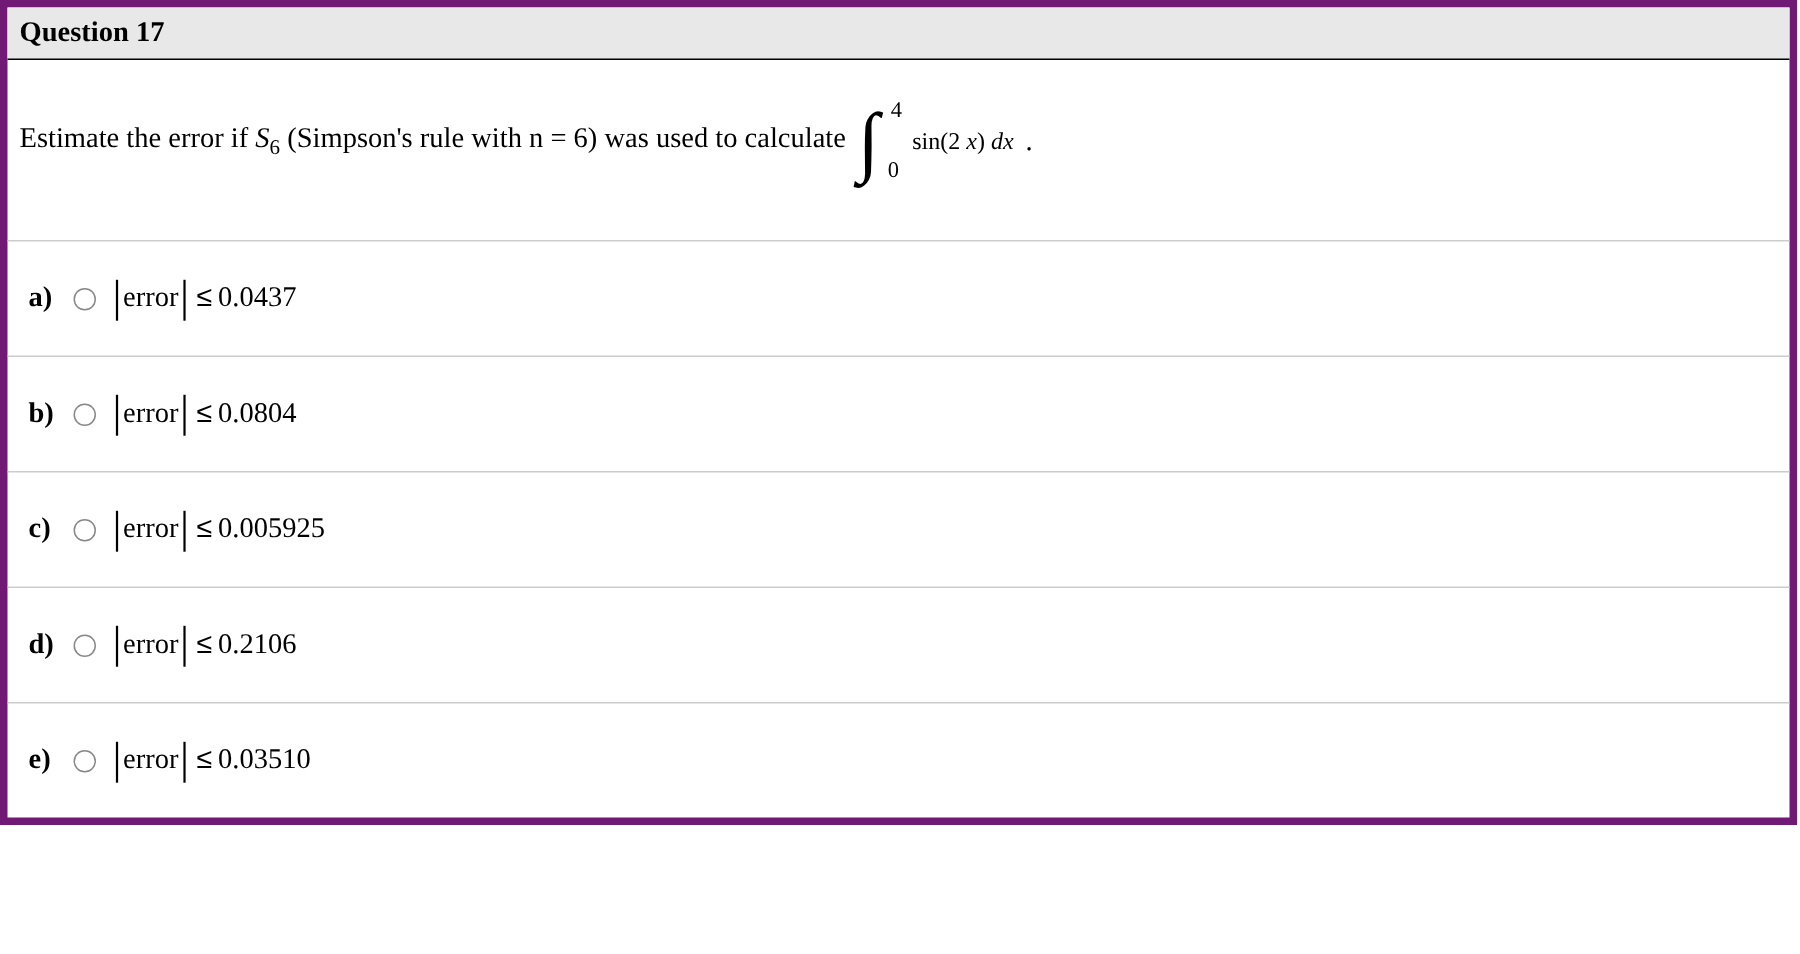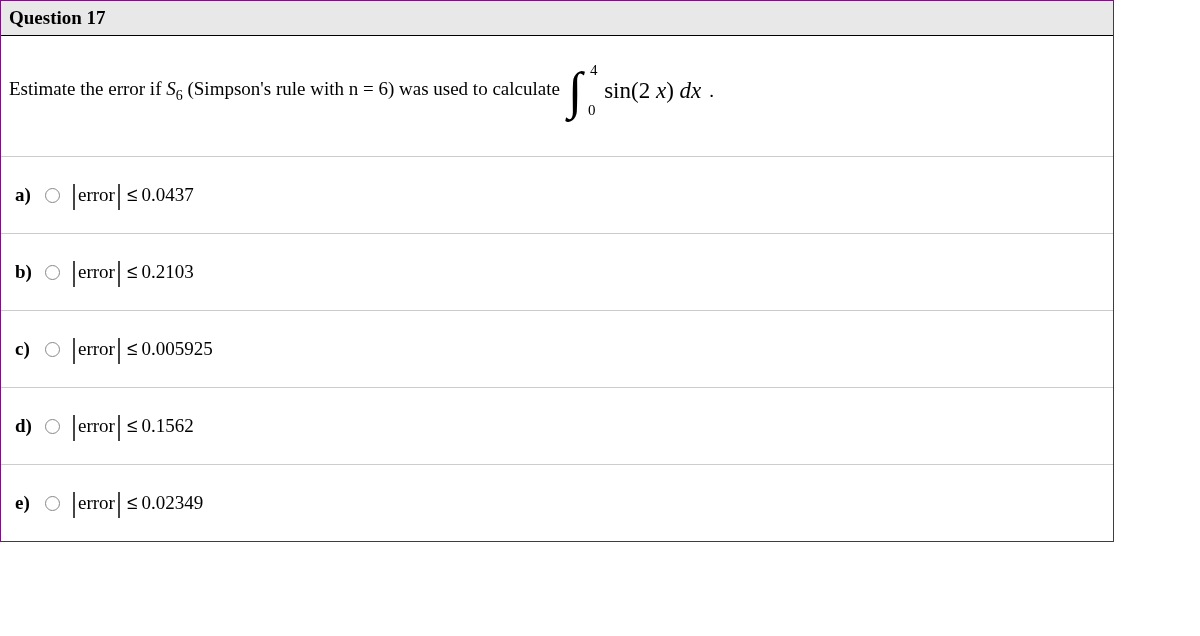--- a/index.html
+++ b/index.html
@@ -6,22 +6,22 @@
   body {
     margin: 0;
     padding: 0;
     font-family: 'Times New Roman', Times, serif;
     font-size: 19px;
     color: #000;
     background: #fff;
     width: 1200px;
   }
   .container {
-    border: 1px solid #701a75;
-    width: 1114px;
+    border: 5px solid #701a75;
+    width: 1198px;
     margin: 0;
   }
   .header {
     background: #e8e8e8;
     padding: 6px 8px;
     border-bottom: 1px solid #000;
     font-weight: bold;
     font-size: 19px;
   }
   .prompt {
@@ -54,21 +54,21 @@
   }
   .int-lower {
     position: absolute;
     bottom: -3px;
     left: 20px;
     font-size: 15px;
     font-style: normal;
   }
   .integrand {
     margin-left: 22px;
-    font-size: 23px;
+    font-size: 16px;
     font-style: normal;
   }
   .option-row {
     display: flex;
     align-items: center;
     padding: 27px 14px;
     border-bottom: 1px solid #ccc;
     gap: 8px;
   }
   .option-row:last-child { border-bottom: none; }
@@ -142,21 +142,21 @@
   </div>
 
   <div class="option-row">
     <span class="opt-letter">b)</span>
     <span class="radio"></span>
     <span class="math-expr">
       <span class="bars">|</span>
         <span>error</span>
         <span class="bars">|</span>
       <span class="leq">≤</span>
-      <span>0.2103</span>
+      <span>0.0804</span>
     </span>
   </div>
 
   <div class="option-row">
     <span class="opt-letter">c)</span>
     <span class="radio"></span>
     <span class="math-expr">
       <span class="bars">|</span>
         <span>error</span>
         <span class="bars">|</span>
@@ -166,28 +166,28 @@
   </div>
 
   <div class="option-row">
     <span class="opt-letter">d)</span>
     <span class="radio"></span>
     <span class="math-expr">
       <span class="bars">|</span>
         <span>error</span>
         <span class="bars">|</span>
       <span class="leq">≤</span>
-      <span>0.1562</span>
+      <span>0.2106</span>
     </span>
   </div>
 
   <div class="option-row">
     <span class="opt-letter">e)</span>
     <span class="radio"></span>
     <span class="math-expr">
       <span class="bars">|</span>
         <span>error</span>
         <span class="bars">|</span>
       <span class="leq">≤</span>
-      <span>0.02349</span>
+      <span>0.03510</span>
     </span>
   </div>
 </div>
 
 </body></html>

